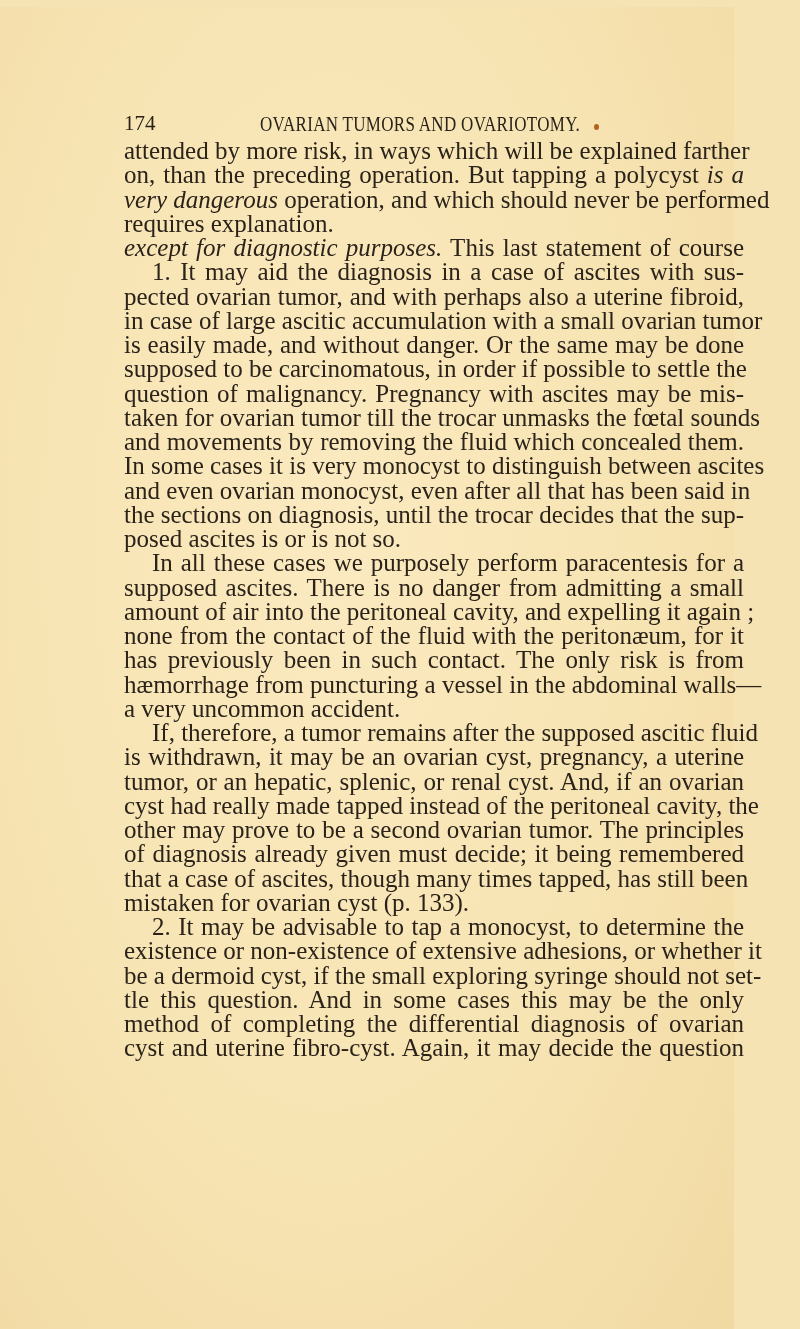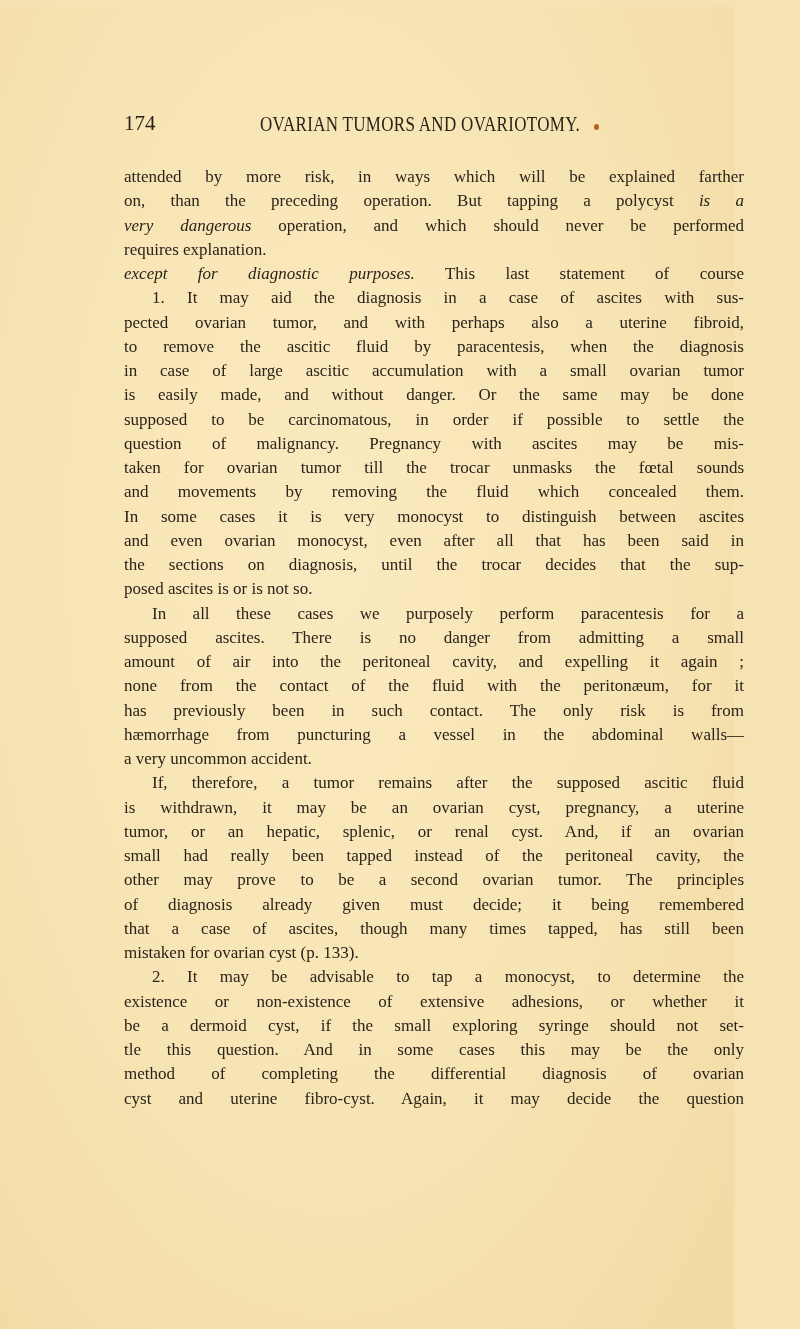--- a/index.html
+++ b/index.html
@@ -22,22 +22,22 @@
     .page-number { position: absolute; left: 0; top: 0; font-size: 21px; }
     .head-title {
       position: absolute; left: 136px; top: 2px; font-size: 17px; letter-spacing: 0.3px;
       transform: scaleY(1.18); transform-origin: top left;
     }
     .head-mark {
       position: absolute; left: 470px; top: 13px; width: 5px; height: 6px;
       border-radius: 50%; background: #b4621c;
     }
     .body-text {
-      position: absolute; top: 158px; left: 124px; width: 620px;
-      font-family: "Liberation Serif", serif; font-size: 17px; color: #2b231a;
+      position: absolute; top: 132px; left: 124px; width: 620px;
+      font-family: "Liberation Serif", serif; font-size: 25px; color: #2b231a;
     }
     .line {
       height: 24.25px; line-height: 24.25px; white-space: nowrap;
       text-align: justify; text-align-last: justify;
       word-spacing: 0px;
     }
     .line.last { text-align-last: left; }
     .line.indent { padding-left: 28px; }
     .line em { font-style: italic; }
   </style>
@@ -53,42 +53,41 @@
   </div>
 
   <div class="body-text">
     <div class="line"><span>attended by more risk, in ways which will be explained farther</span></div>
     <div class="line"><span>on, than the preceding operation.  But tapping a polycyst </span><em>is a</em></div>
     <div class="line" style="word-spacing: 0.00195312px;"><em>very dangerous</em><span> operation, and which should never be performed</span></div>
     <div class="line last"><span>requires explanation.</span></div>
     <div class="line"><em>except for diagnostic purposes.</em><span>  This last statement of course</span></div>
     <div class="line indent"><span>1. It may aid the diagnosis in a case of ascites with sus-</span></div>
     <div class="line"><span>pected ovarian tumor, and with perhaps also a uterine fibroid,</span></div>
-    <div class="line"><span>to remove the ascitic fluid by paracentesis, when the diagnosis</span></div>
     <div class="line"><span>in case of large ascitic accumulation with a small ovarian tumor</span></div>
     <div class="line"><span>is easily made, and without danger.  Or the same may be done</span></div>
     <div class="line"><span>supposed to be carcinomatous, in order if possible to settle the</span></div>
     <div class="line"><span>question of malignancy.  Pregnancy with ascites may be mis-</span></div>
     <div class="line"><span>taken for ovarian tumor till the trocar unmasks the fœtal sounds</span></div>
     <div class="line"><span>and movements by removing the fluid which concealed them.</span></div>
     <div class="line"><span>In some cases it is very monocyst to distinguish between ascites</span></div>
     <div class="line"><span>and even ovarian monocyst, even after all that has been said in</span></div>
     <div class="line"><span>the sections on diagnosis, until the trocar decides that the sup-</span></div>
     <div class="line last"><span>posed ascites is or is not so.</span></div>
     <div class="line indent"><span>In all these cases we purposely perform paracentesis for a</span></div>
     <div class="line"><span>supposed ascites.  There is no danger from admitting a small</span></div>
     <div class="line"><span>amount of air into the peritoneal cavity, and expelling it again ;</span></div>
     <div class="line"><span>none from the contact of the fluid with the peritonæum, for it</span></div>
     <div class="line"><span>has previously been in such contact.  The only risk is from</span></div>
     <div class="line"><span>hæmorrhage from puncturing a vessel in the abdominal walls—</span></div>
     <div class="line last"><span>a very uncommon accident.</span></div>
     <div class="line indent"><span>If, therefore, a tumor remains after the supposed ascitic fluid</span></div>
     <div class="line"><span>is withdrawn, it may be an ovarian cyst, pregnancy, a uterine</span></div>
     <div class="line"><span>tumor, or an hepatic, splenic, or renal cyst.  And, if an ovarian</span></div>
-    <div class="line"><span>small had really been tapped instead of the peritoneal cavity, the</span></div>
+    <div class="line"><span>cyst had really made tapped instead of the peritoneal cavity, the</span></div>
     <div class="line"><span>other may prove to be a second ovarian tumor.  The principles</span></div>
     <div class="line"><span>of diagnosis already given must decide; it being remembered</span></div>
     <div class="line"><span>that a case of ascites, though many times tapped, has still been</span></div>
     <div class="line last"><span>mistaken for ovarian cyst (p. 133).</span></div>
     <div class="line indent"><span>2. It may be advisable to tap a monocyst, to determine the</span></div>
     <div class="line"><span>existence or non-existence of extensive adhesions, or whether it</span></div>
     <div class="line"><span>be a dermoid cyst, if the small exploring syringe should not set-</span></div>
     <div class="line"><span>tle this question.  And in some cases this may be the only</span></div>
     <div class="line"><span>method of completing the differential diagnosis of ovarian</span></div>
     <div class="line"><span>cyst and uterine fibro-cyst.  Again, it may decide the question</span></div>

